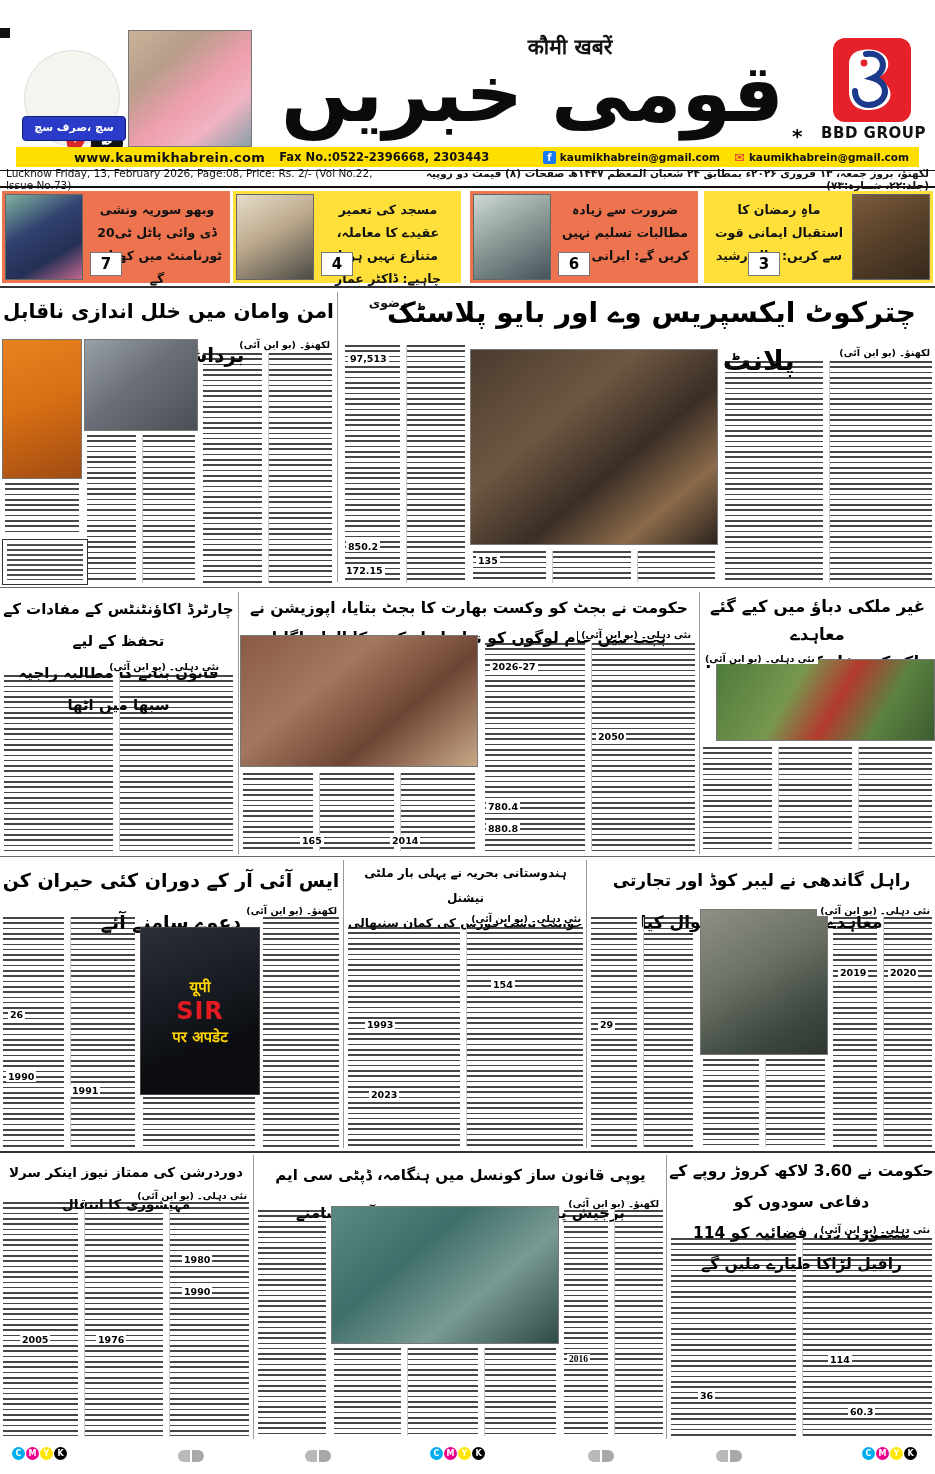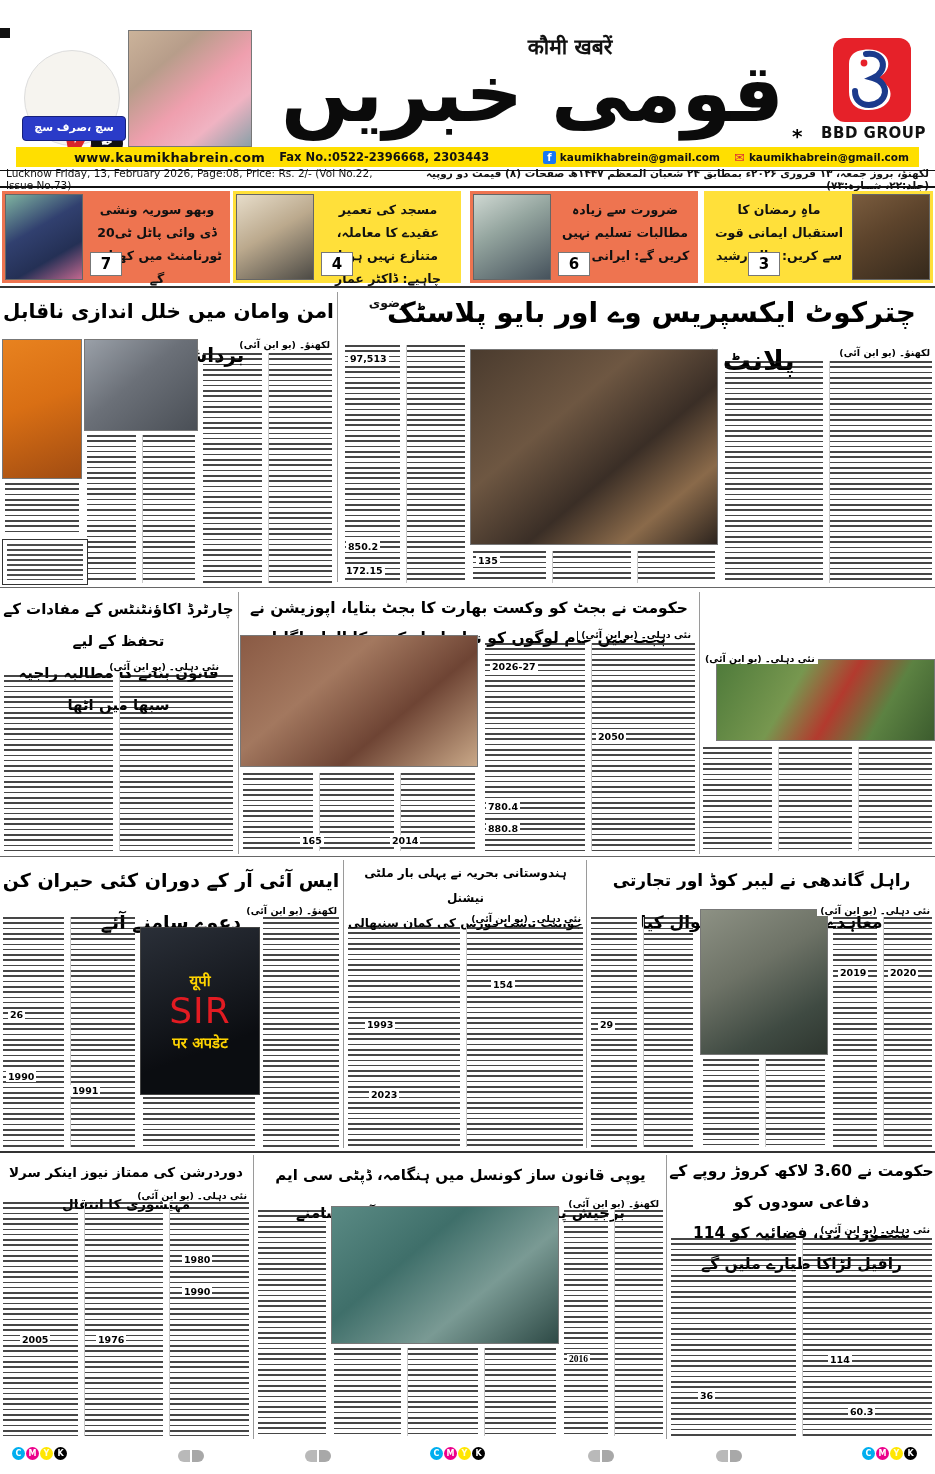--- a/index.html
+++ b/index.html
@@ -39,21 +39,21 @@
   .dl-ur{font-size:10.5px;font-weight:bold;color:#111;}
   
   .nbox{position:absolute;top:191px;height:92px;box-sizing:border-box;}
   .nphoto{position:absolute;top:3px;width:78px;height:86px;border:1px solid #666;box-sizing:border-box;}
   .ntext{position:absolute;top:0;height:92px;font-size:12.5px;font-weight:bold;direction:rtl;text-align:center;line-height:1.85;padding:7px 4px 0;box-sizing:border-box;color:#111;}
   .num{position:absolute;bottom:7px;width:30px;height:22px;background:#fff;border:1px solid #777;font-weight:bold;font-size:15px;display:flex;align-items:center;justify-content:center;}
   
   .art{position:absolute;}
   .sirbox{position:absolute;background:linear-gradient(160deg,#2a2f38,#0b0d11 70%);border:1px solid #444;display:flex;flex-direction:column;align-items:center;justify-content:center;gap:3px;text-align:center;}
   .sir-h{color:#ffd400;font-weight:900;font-size:15px;}
-  .sir-big{color:#e21b22;font-weight:400;font-size:36px;letter-spacing:1px;line-height:1;}
+  .sir-big{color:#e21b22;font-weight:700;font-size:24px;letter-spacing:1px;line-height:1;}
   .notebox{position:absolute;border:1px solid #333;}
   .notebox i{position:absolute;inset:4px;background:repeating-linear-gradient(180deg,rgba(18,18,18,.75) 0 1.5px,transparent 1.5px 5px);display:block;}
   
   .regbar{position:absolute;left:0;top:1444px;width:935px;height:30px;}
   .cg{position:absolute;top:3px;display:flex;gap:1px;}
   .cg b{width:13px;height:13px;border-radius:50%;color:#fff;font-size:8px;font-weight:bold;display:flex;align-items:center;justify-content:center;}
   .pill{position:absolute;top:6px;width:26px;height:12px;border-radius:7px;background:linear-gradient(90deg,#b9b9b9 0 46%,#fff 46% 54%,#a8a8a8 54%);}
 </style>
 </head>
 <body>
@@ -201,20 +201,24 @@
       </div>
     <span class="fig" style="left:250px;top:70px;">2026-27</span>
     <span class="fig" style="left:246px;top:210px;">780.4</span>
     <span class="fig" style="left:246px;top:232px;">880.8</span>
     <span class="fig" style="left:356px;top:140px;">2050</span>
     <span class="fig" style="left:60px;top:244px;">165</span>
     <span class="fig" style="left:150px;top:244px;">2014</span>
   </div>
 
   <div class="art" style="left:700px;top:591px;width:235px;height:263px;">
+    <div class="hl hl2 abs" style="left:0;top:2px;width:235px;font-size:16.5px;line-height:28px;font-weight:900;">
+      <div>غیر ملکی دباؤ میں کیے گئے معاہدے</div>
+      <div>ملک کے مفاد کے خلاف ہیں : کھڑگے</div>
+    </div>
     <span class="by" style="left:2px;top:62px;">نئی دہلی۔ (یو این آئی)</span>
     <div class="ph" style="left:16px;top:68px;width:219px;height:82px;background:linear-gradient(120deg,#4e7a3a 0%,#77974f 35%,#b33a2e 55%,#5c8242 75%,#3c5c2e 100%);"></div>
     <div class="cols" style="left:0;top:156px;width:235px;height:104px;">
         <i></i>
         <i></i>
         <i></i>
       </div>
   </div>
   <div class="vrule" style="left:238px;top:592px;height:262px;"></div>
   <div class="vrule" style="left:699px;top:592px;height:262px;"></div>

